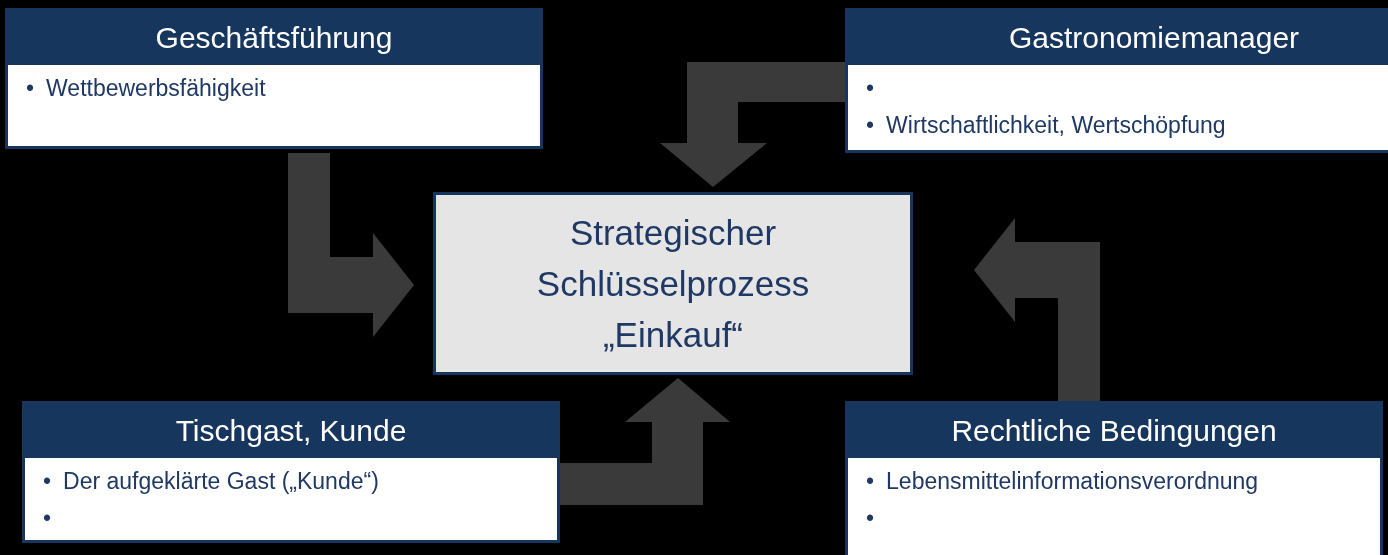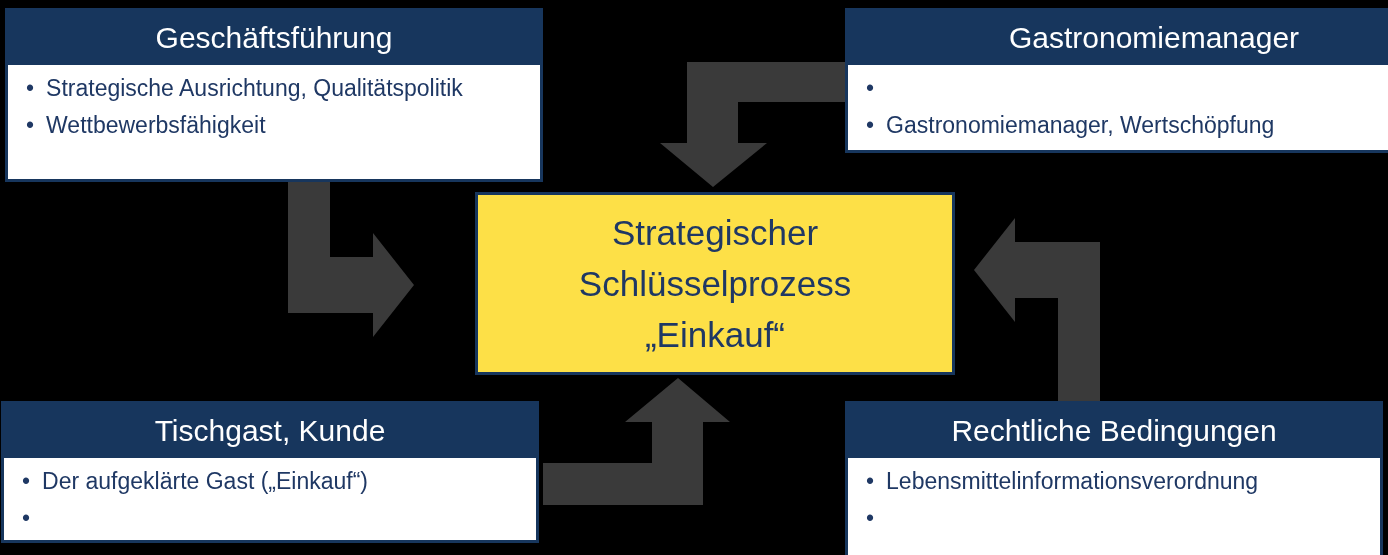--- a/index.html
+++ b/index.html
@@ -61,89 +61,85 @@
   }
   .bullet .dot::before {
     content: "\2022";
     font-size: 23px;
     margin-right: 12px;
     margin-left: 6px;
     color: #1f3864;
   }
   .center-box {
     position: absolute;
-    left: 475px;
+    left: 433px;
     top: 192px;
     width: 480px;
     height: 183px;
-    background: #fde047;
+    background: #e5e5e5;
     border: 3px solid #17365d;
     box-sizing: border-box;
     z-index: 2;
     display: flex;
     flex-direction: column;
     align-items: center;
     justify-content: center;
   }
   .center-line {
     color: #1f3864;
     font-size: 35px;
     line-height: 51px;
     white-space: nowrap;
   }
-  .box-tl { left: 5px;   top: 8px;   width: 538px; height: 174px; }
+  .box-tl { left: 5px;   top: 8px;   width: 538px; height: 141px; }
   .box-tr { left: 845px; top: 8px;   width: 618px; height: 145px; }
-  .box-bl { left: 1px;   top: 401px; width: 538px; height: 142px; }
+  .box-bl { left: 22px;   top: 401px; width: 538px; height: 142px; }
   .box-br { left: 845px; top: 401px; width: 538px; height: 166px; }
 </style>
 </head>
 <body>
 
 <div class="canvas">
 
   <svg class="arrows" viewBox="0 0 1388 555" aria-hidden="true">
     <polygon points="288,153 330,153 330,257 373,257 373,233 414,285 373,337 373,313 288,313"></polygon>
     <polygon points="845,62 687,62 687,143 660,143 713,187 767,143 738,143 738,102 845,102"></polygon>
     <polygon points="1100,401 1058,401 1058,298 1015,298 1015,322 974,270 1015,218 1015,242 1100,242"></polygon>
     <polygon points="543,463 652,463 652,422 625,422 678,378 730,422 703,422 703,505 543,505"></polygon>
   </svg>
 
   <div class="box box-tl">
     <div class="box-title">Geschäftsführung</div>
     <div class="box-body">
       <div class="bullet">
         <span class="dot"></span>
-        <span>Strategische Ausrichtung, Qualitätspolitik</span>
-      </div>
-      <div class="bullet">
-        <span class="dot"></span>
         <span>Wettbewerbsfähigkeit</span>
       </div>
     </div>
   </div>
 
   <div class="box box-tr">
     <div class="box-title">Gastronomiemanager</div>
     <div class="box-body">
       <div class="bullet">
         <span class="dot"></span>
       </div>
       <div class="bullet">
         <span class="dot"></span>
-        <span>Gastronomiemanager, Wertschöpfung</span>
+        <span>Wirtschaftlichkeit, Wertschöpfung</span>
       </div>
     </div>
   </div>
 
   <div class="box box-bl">
     <div class="box-title">Tischgast, Kunde</div>
     <div class="box-body">
       <div class="bullet">
         <span class="dot"></span>
-        <span>Der aufgeklärte Gast („Einkauf“)</span>
+        <span>Der aufgeklärte Gast („Kunde“)</span>
       </div>
       <div class="bullet">
         <span class="dot"></span>
       </div>
     </div>
   </div>
 
   <div class="box box-br">
     <div class="box-title">Rechtliche Bedingungen</div>
     <div class="box-body">

